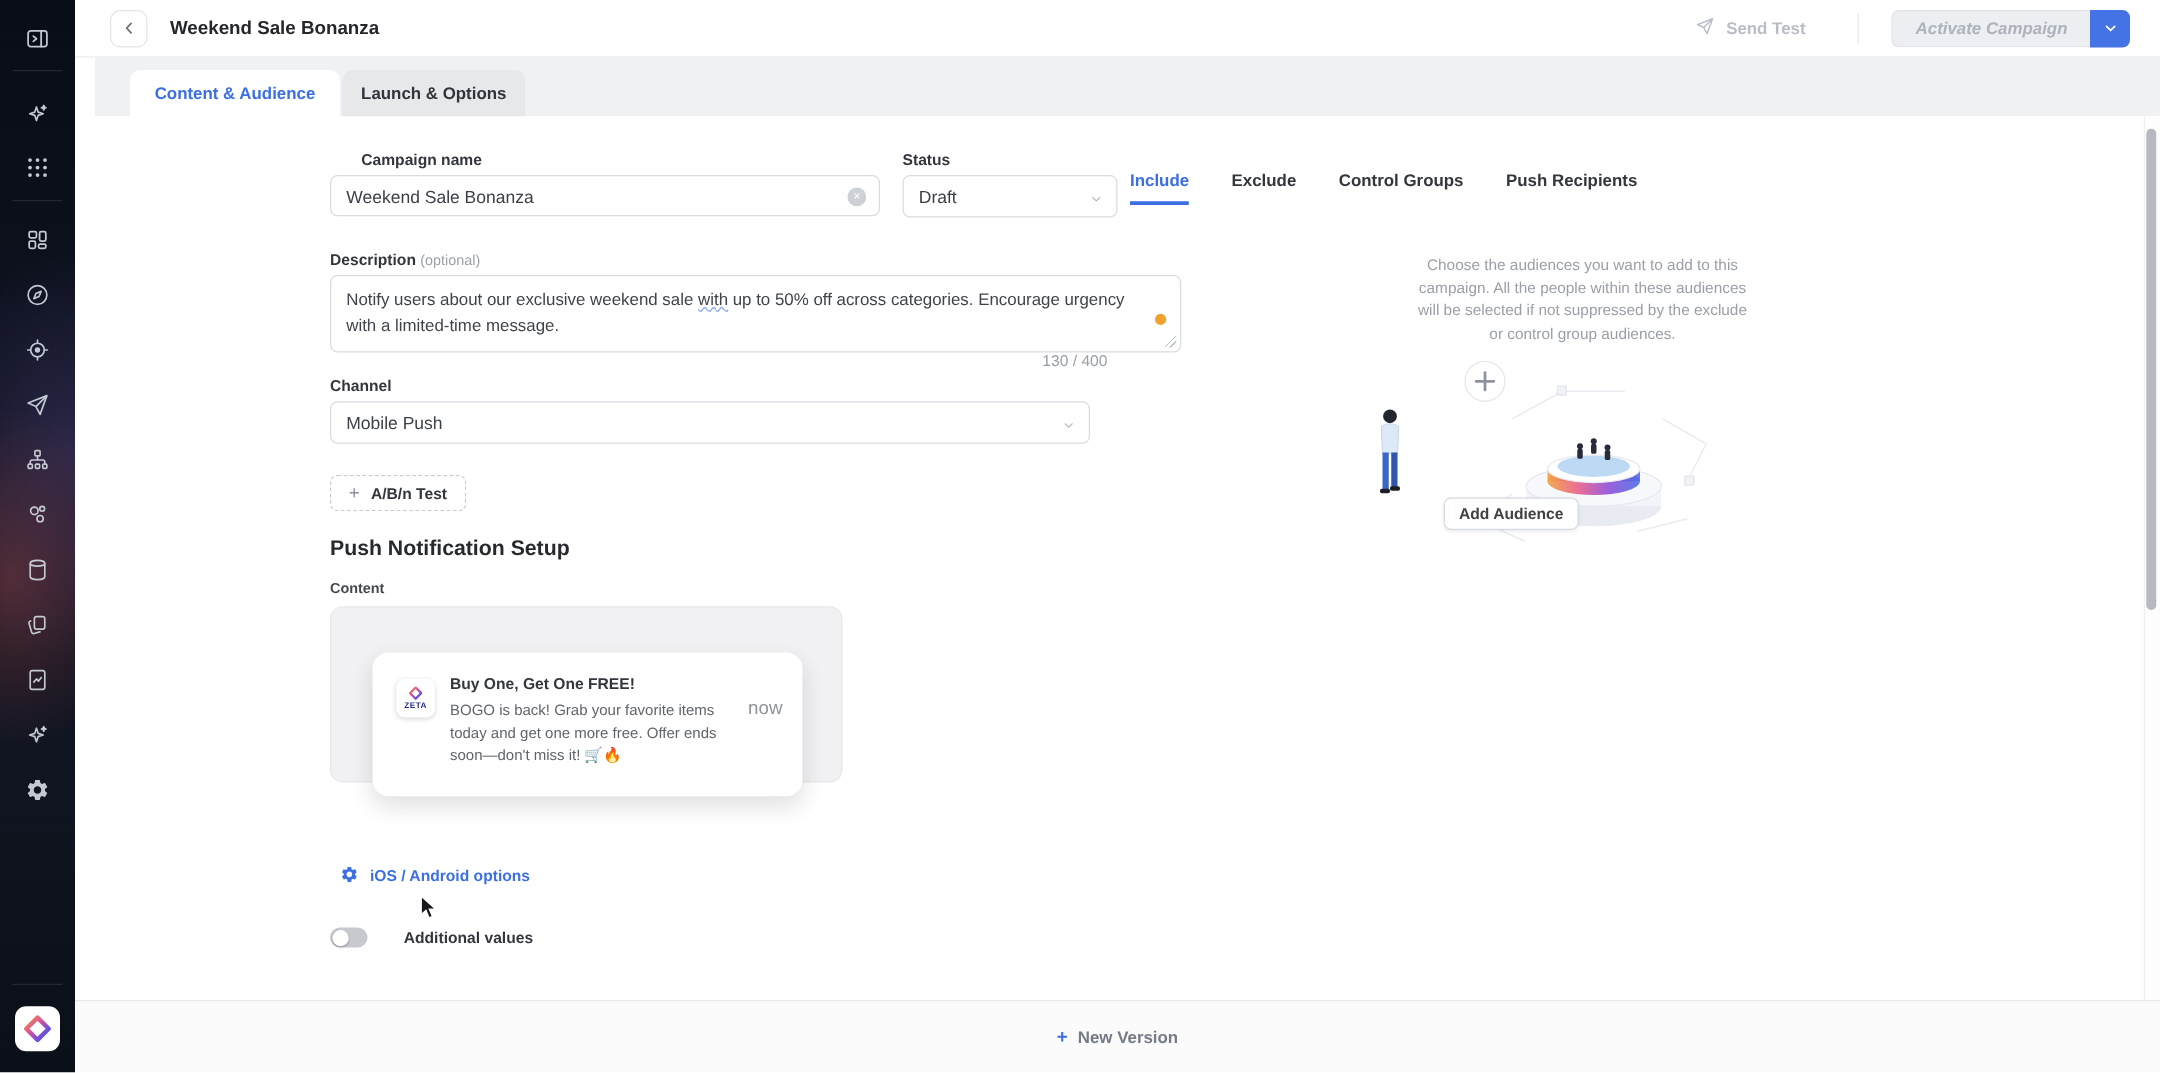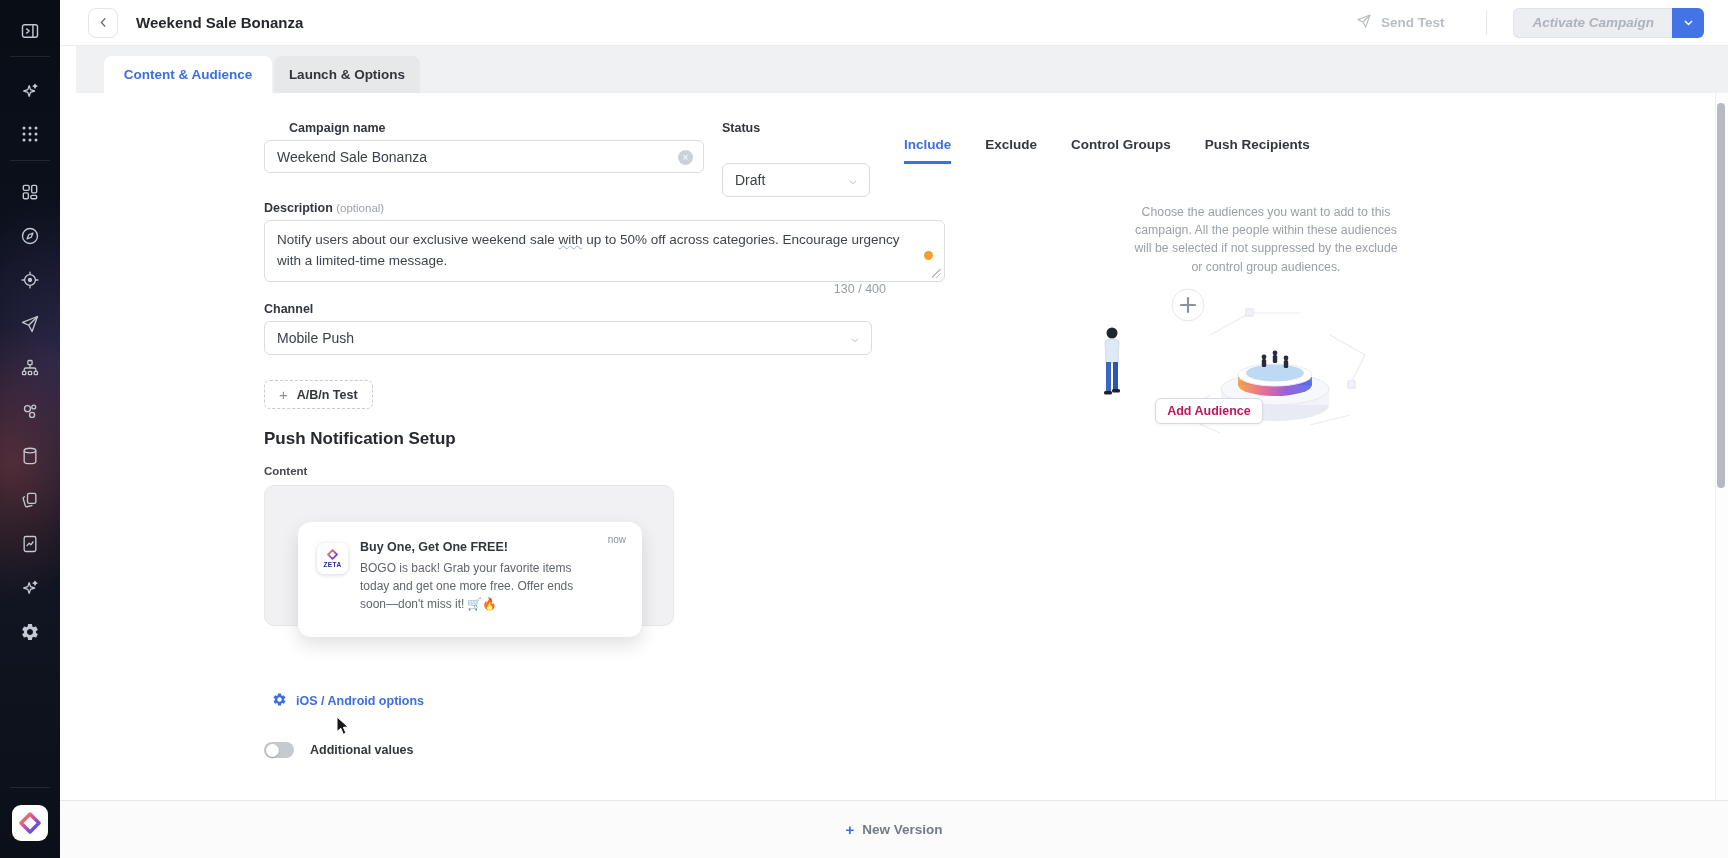--- a/index.html
+++ b/index.html
@@ -60,35 +60,35 @@
   .abn-btn{ position:absolute; left:204px; top:287px; height:29px; padding:0 14px; border:1px dashed #c7cbd1; border-radius:6px; background:#fff; display:flex; align-items:center; gap:9px; cursor:pointer; }
   .abn-btn .plus{ color:#8a9098; font-size:15px; font-weight:400; }
   .abn-btn .lbl{ font-size:12.5px; font-weight:700; color:#33373d; }
   .section-heading{ position:absolute; left:204px; top:336px; font-size:17px; font-weight:700; color:#26292e; }
   .content-label{ position:absolute; left:204px; top:372px; font-size:11.5px; font-weight:700; color:#45494f; }
   .push-container{ position:absolute; left:204px; top:392px; width:410px; height:141px; background:#f1f1f3; border:1px solid #e8e8ea; border-radius:10px; }
   .notif-card{ position:absolute; left:33px; top:36px; width:344px; height:115px; background:#fff; border-radius:13px; box-shadow:0 8px 18px rgba(40,44,56,0.14); }
   .notif-appicon{ position:absolute; left:19px; top:21px; width:31px; height:31px; background:#fff; border-radius:7px; box-shadow:0 1px 4px rgba(0,0,0,0.16); display:flex; flex-direction:column; align-items:center; justify-content:center; }
   .notif-appicon .zname{ font-size:6.5px; font-weight:700; color:#232e8c; letter-spacing:0.4px; margin-top:1px; }
   .notif-title{ position:absolute; left:62px; top:18px; font-size:12.5px; font-weight:700; color:#33373d; }
-  .notif-time{ position:absolute; right:16px; top:12px; font-size:10px; color:#8d939b; }
+  .notif-time{ position:absolute; right:16px; top:36px; font-size:15px; color:#8d939b; }
   .notif-body{ position:absolute; left:62px; top:37px; width:224px; font-size:12px; color:#60656c; line-height:1.52; }
   .ios-link{ position:absolute; left:212px; top:599px; display:flex; align-items:center; gap:9px; color:#3b6fe3; font-size:12.5px; font-weight:700; cursor:pointer; }
-  .toggle-row{ position:absolute; left:204px; top:649px; display:flex; align-items:center; gap:16px; }
+  .toggle-row{ position:absolute; left:204px; top:649px; display:flex; align-items:center; gap:29px; }
   .toggle{ width:30px; height:16px; border-radius:8px; background:#c6c9ce; position:relative; cursor:pointer; }
   .toggle .knob{ position:absolute; left:2px; top:1.5px; width:13px; height:13px; border-radius:50%; background:#fff; box-shadow:0 1px 2px rgba(0,0,0,0.25); }
   .toggle-label{ font-size:12.5px; font-weight:700; color:#33373d; }
   .cursor-ptr{ position:absolute; left:274px; top:623px; z-index:40; pointer-events:none; }
   
   .aud-tabs{ position:absolute; left:844px; top:44px; display:flex; gap:34px; }
   .aud-tab{ font-size:13.5px; font-weight:600; color:#33373d; padding-bottom:9px; cursor:pointer; }
   .aud-tab.active{ color:#3b6fe3; font-weight:700; border-bottom:3px solid #3b6fe3; }
   .aud-desc{ position:absolute; left:1072px; top:110px; width:268px; text-align:center; font-size:12.3px; color:#9ba0a8; line-height:1.48; }
   .illustration{ position:absolute; left:1000px; top:182px; width:330px; height:162px; }
-  .add-aud-btn{ position:absolute; left:1095px; top:305px; width:108px; height:26px; background:#fff; border:1px solid #d6dae2; border-radius:6px; box-shadow:0 1px 3px rgba(30,34,48,0.08); color:#be185d; font-size:12.5px; font-weight:700; display:flex; align-items:center; justify-content:center; cursor:pointer; }
+  .add-aud-btn{ position:absolute; left:1095px; top:305px; width:108px; height:26px; background:#fff; border:1px solid #d6dae2; border-radius:6px; box-shadow:0 1px 3px rgba(30,34,48,0.08); color:#404040; font-size:12.5px; font-weight:700; display:flex; align-items:center; justify-content:center; cursor:pointer; }
   
   .scroll-track{ position:absolute; right:0; top:93px; width:13px; height:707px; border-left:1px solid #efefef; background:#fdfdfd; z-index:25; }
   .scroll-thumb{ position:absolute; right:3px; top:10px; width:8px; height:385px; border-radius:4px; background:#b6b9bf; cursor:grab; }
 </style>
 </head>
 <body>
 
 <nav class="sidebar">
   <div class="sb-icon" style="top:9px">
     <svg width="20" height="20" viewBox="0 0 24 24" fill="none" stroke="currentColor" stroke-width="1.7" stroke-linecap="round" stroke-linejoin="round">
@@ -243,21 +243,21 @@
 
 <main class="main">
 
   <div class="field-label" style="left:204px; top:28px;margin-left:25px;">Campaign name</div>
   <div class="text-input" style="left:204px; top:47px; width:440px;">
     <span>Weekend Sale Bonanza</span>
     <span class="clear-x">×</span>
   </div>
 
   <div class="field-label" style="left:662px; top:28px;">Status</div>
-  <div class="select" style="left:662px; top:47px; width:148px;margin-top:23px;">
+  <div class="select" style="left:662px; top:47px; width:172px;">
     <span>Draft</span>
     <span class="chev"><svg width="12" height="12" viewBox="0 0 24 24" fill="none" stroke="currentColor" stroke-width="2">
           <polyline points="6,9.5 12,15.5 18,9.5"></polyline>
         </svg></span>
   </div>
 
   <div class="field-label" style="left:204px; top:108px;">
     <span>Description</span> <span class="optional">(optional)</span>
   </div>
   <div class="textarea">

